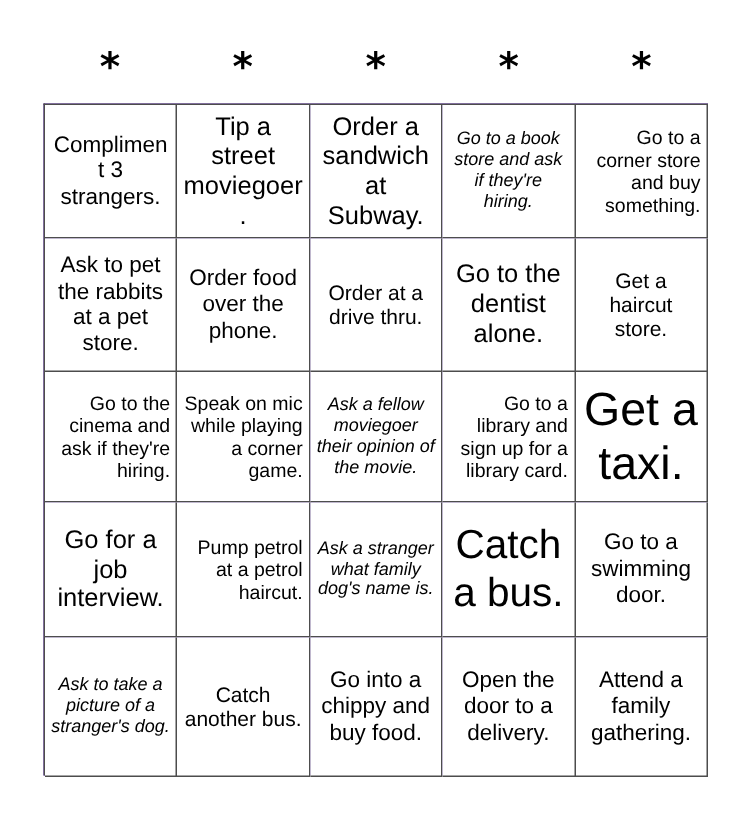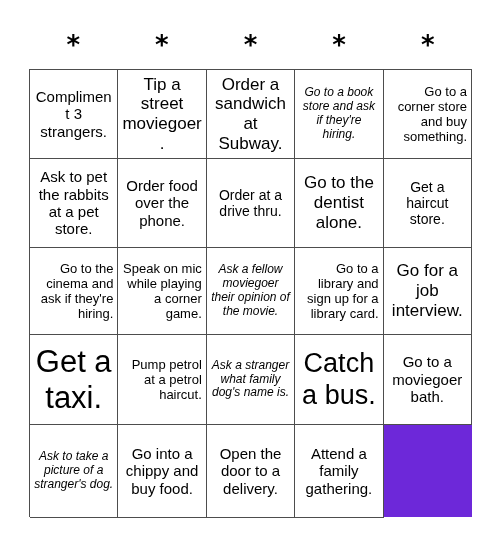--- a/index.html
+++ b/index.html
@@ -159,41 +159,44 @@
     <div class="bingo-cell">
       <span class="cell-text fs-s">Speak on mic while playing a corner game.</span>
     </div>
     <div class="bingo-cell">
       <span class="cell-text fs-xs">Ask a fellow moviegoer their opinion of the movie.</span>
     </div>
     <div class="bingo-cell">
       <span class="cell-text fs-s">Go to a library and sign up for a library card.</span>
     </div>
     <div class="bingo-cell">
+      <span class="cell-text fs-huge">Get a taxi.</span>
+    </div>
+
+    <div class="bingo-cell">
       <span class="cell-text fs-l">Go for a job interview.</span>
     </div>
-
-    <div class="bingo-cell">
-      <span class="cell-text fs-huge">Get a taxi.</span>
-    </div>
     <div class="bingo-cell">
       <span class="cell-text fs-s">Pump petrol at a petrol haircut.</span>
     </div>
     <div class="bingo-cell">
       <span class="cell-text fs-xs">Ask a stranger what family dog's name is.</span>
     </div>
     <div class="bingo-cell">
       <span class="cell-text fs-xxl">Catch a bus.</span>
     </div>
     <div class="bingo-cell">
-      <span class="cell-text fs-m">Go to a moviegoer bath.</span>
+      <span class="cell-text fs-m">Go to a swimming door.</span>
     </div>
 
     <div class="bingo-cell">
       <span class="cell-text fs-xs">Ask to take a picture of a stranger's dog.</span>
+    </div>
+    <div class="bingo-cell">
+      <span class="cell-text fs-xl">Catch another bus.</span>
     </div>
     <div class="bingo-cell">
       <span class="cell-text fs-m">Go into a chippy and buy food.</span>
     </div>
     <div class="bingo-cell">
       <span class="cell-text fs-m">Open the door to a delivery.</span>
     </div>
     <div class="bingo-cell">
       <span class="cell-text fs-m">Attend a family gathering.</span>
     </div>

